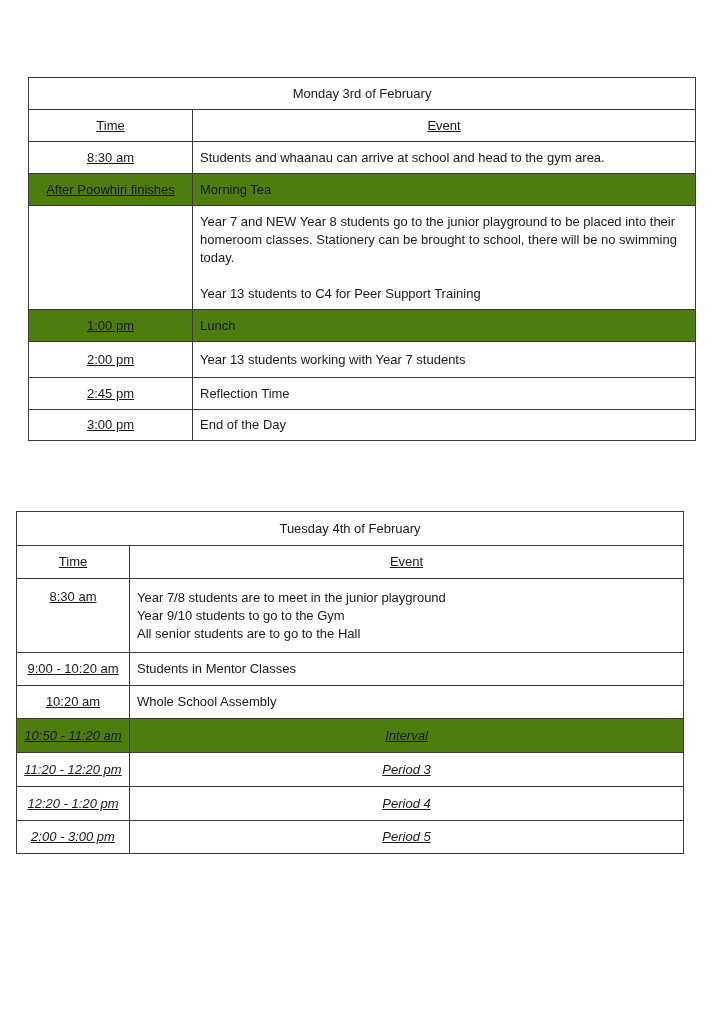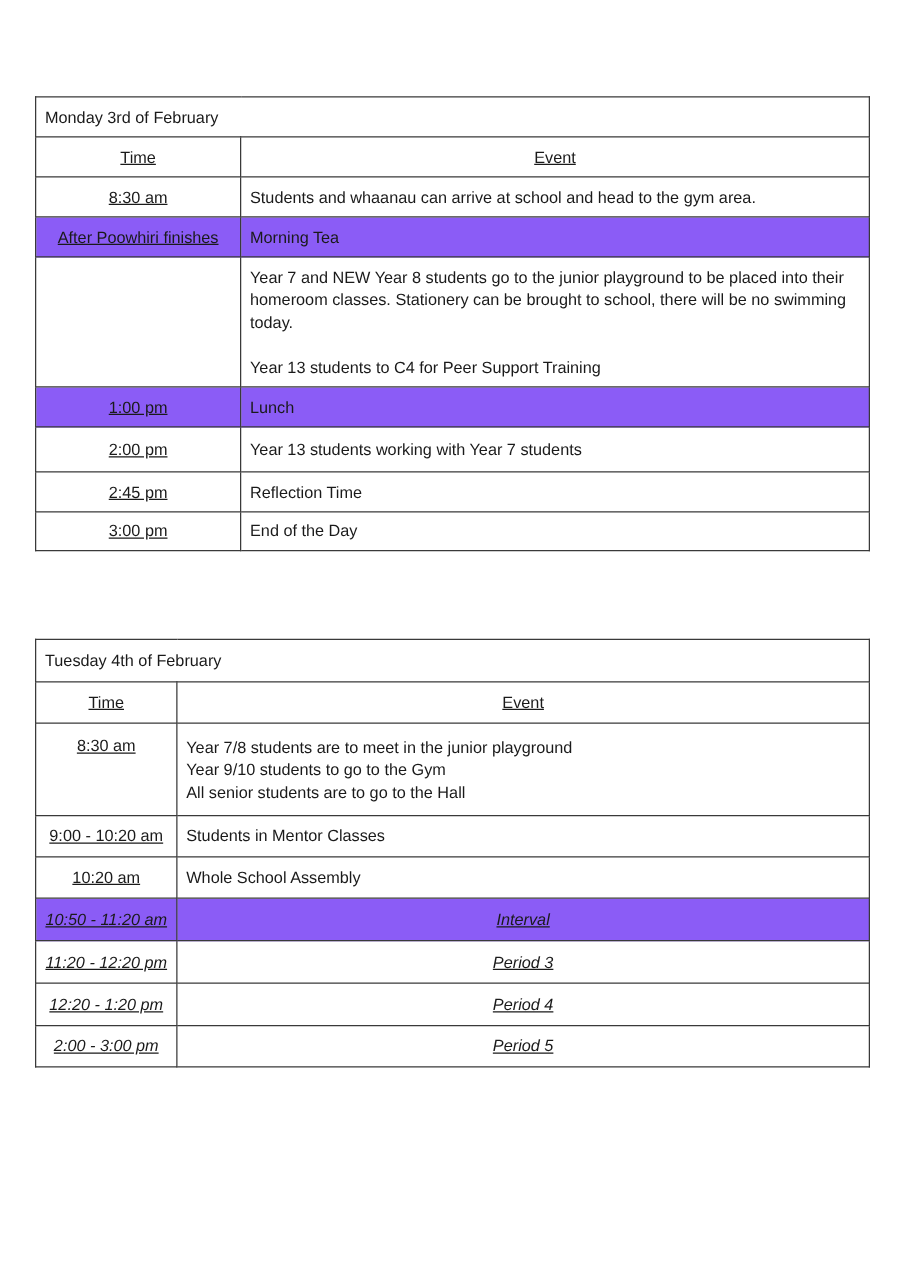--- a/index.html
+++ b/index.html
@@ -1,24 +1,24 @@
 <!DOCTYPE html>
 <html><head>
 <meta charset="utf-8">
 <style>
   html, body { margin: 0; padding: 0; background: #ffffff; }
   body { width: 725px; height: 1024px; position: relative; overflow: hidden;
          font-family: "Liberation Sans", "DejaVu Sans", sans-serif; color: #1a1a1a; }
   table.sched { position: absolute; border-collapse: collapse; table-layout: fixed; }
   table.sched td { border: 1.5px solid #3a3a3a; padding: 0 7px; font-size: 13px; vertical-align: middle; line-height: 18px; }
   .t1 { left: 28px; top: 77px; width: 667px; }
-  .t2 { left: 28px; top: 511px; width: 667px; }
-  .title-cell { text-align: left; }
+  .t2 { left: 16px; top: 511px; width: 667px; }
+  .title-cell { text-align: center; }
   .center { text-align: center; text-decoration: underline; }
-  .shaded { background: #8b5cf6; border-radius: 13px; }
+  .shaded { background: #4d7c0f; border-radius: 13px; }
   .italic { font-style: italic; }
   .t2 td { font-size: 14px; }
   .t2 .time-it { font-size: 13px; margin-top: 35px; }
   .multiline { white-space: pre-line; padding-top: 6px !important; padding-bottom: 6px !important; }
   .t2 .top { vertical-align: top; padding-top: 9px; }
 </style>
 </head>
 <body>
 
 <table class="sched t1">

